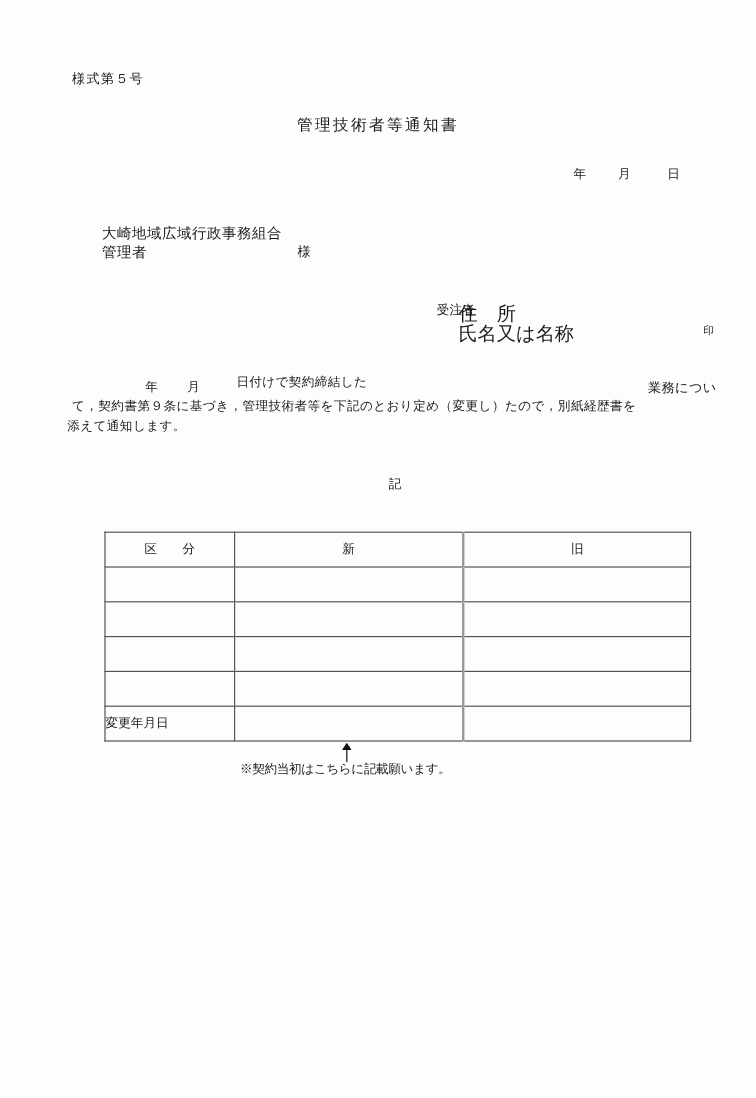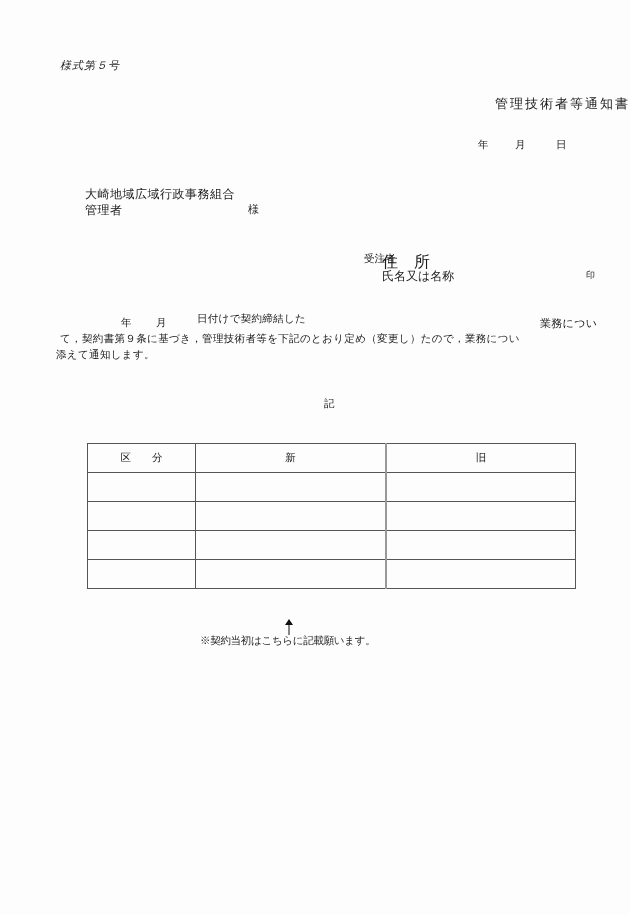--- a/index.html
+++ b/index.html
@@ -5,31 +5,31 @@
   html, body { margin: 0; padding: 0; }
   body {
     width: 630px; height: 915px;
     background: #fdfdfd;
     position: relative;
     font-family: "DejaVu Serif", "Liberation Serif", serif;
     color: #1a1a1a;
     overflow: hidden;
   }
   .abs { position: absolute; white-space: nowrap; }
-  .form-no { left: 60px; top: 58px; font-size: 11px; letter-spacing: 1px; font-style: italic; }
-  .title { left: 0; width: 630px; top: 95px; text-align: right; font-size: 13px; letter-spacing: 2px; }
+  .form-no { left: 60px; top: 58px; font-size: 11px; letter-spacing: 1px; }
+  .title { left: 0; width: 630px; top: 95px; text-align: center; font-size: 13px; letter-spacing: 2px; }
   .date { top: 138px; font-size: 10.5px; }
   .date-y { left: 478px; }
   .date-m { left: 515px; }
   .date-d { left: 556px; }
   .addressee { left: 85px; top: 186px; font-size: 12px; line-height: 16px; letter-spacing: 0.5px; }
   .sama { left: 248px; top: 202px; font-size: 11px; }
   .contractor-label { left: 328px; top: 252px; font-size: 10.5px; margin-left: 36px; }
   .addr-label { left: 382px; top: 252px; font-size: 16px; letter-spacing: 0; }
-  .name-label { left: 382px; top: 268px; font-size: 12px; }
+  .name-label { left: 382px; top: 268px; font-size: 16px; }
   .seal { left: 586px; top: 269px; font-size: 9px; }
   .body-l1a { left: 121px; top: 316px; font-size: 10.5px; }
   .body-l1b { left: 156px; top: 316px; font-size: 10.5px; }
   .body-l1c { left: 197px; top: 312px; font-size: 10.5px; letter-spacing: 0.3px; }
   .body-l1d { left: 540px; top: 316px; font-size: 11px; letter-spacing: 0.3px; }
   .body-l2 { left: 60px; top: 332px; font-size: 10.5px; letter-spacing: 0.35px; }
   .body-l3 { left: 56px; top: 348px; font-size: 10.5px; letter-spacing: 0.35px; }
   .ki { left: 324px; top: 397px; font-size: 10.5px; }
 
   table.reg {
@@ -69,21 +69,21 @@
 <span class="abs contractor-label">受注者</span>
 <span class="abs addr-label">住　所</span>
 <span class="abs name-label">氏名又は名称</span>
 <span class="abs seal">印</span>
 
 <div>
   <span class="abs body-l1a">年</span>
   <span class="abs body-l1b">月</span>
   <span class="abs body-l1c">日付けで契約締結した</span>
   <span class="abs body-l1d">業務につい</span>
-  <span class="abs body-l2">て，契約書第９条に基づき，管理技術者等を下記のとおり定め（変更し）たので，業務につい</span>
+  <span class="abs body-l2">て，契約書第９条に基づき，管理技術者等を下記のとおり定め（変更し）たので，別紙経歴書を</span>
   <span class="abs body-l3">添えて通知します。</span>
 </div>
 
 <span class="abs ki">記</span>
 
 <table class="reg">
   <tbody>
       <tr>
     <th class="c1">区　　分</th>
     <th class="c2">新</th>
@@ -102,20 +102,25 @@
   <tr>
     <td class="c1"></td>
     <td class="c2"></td>
     <td class="c3"></td>
   </tr>
   <tr>
     <td class="c1"></td>
     <td class="c2"></td>
     <td class="c3"></td>
   </tr>
+  <tr>
+    <td class="c1">変更年月日</td>
+    <td class="c2"></td>
+    <td class="c3"></td>
+  </tr>
 </tbody>
   </table>
 
 <svg class="arrow" viewBox="0 0 8 16">
   <polygon points="4,0 8,6 0,6" fill="#111"></polygon>
   <line x1="4" y1="5" x2="4" y2="16" stroke="#111" stroke-width="1"></line>
 </svg>
 <span class="abs note">※契約当初はこちらに記載願います。</span>
 
 </body></html>

